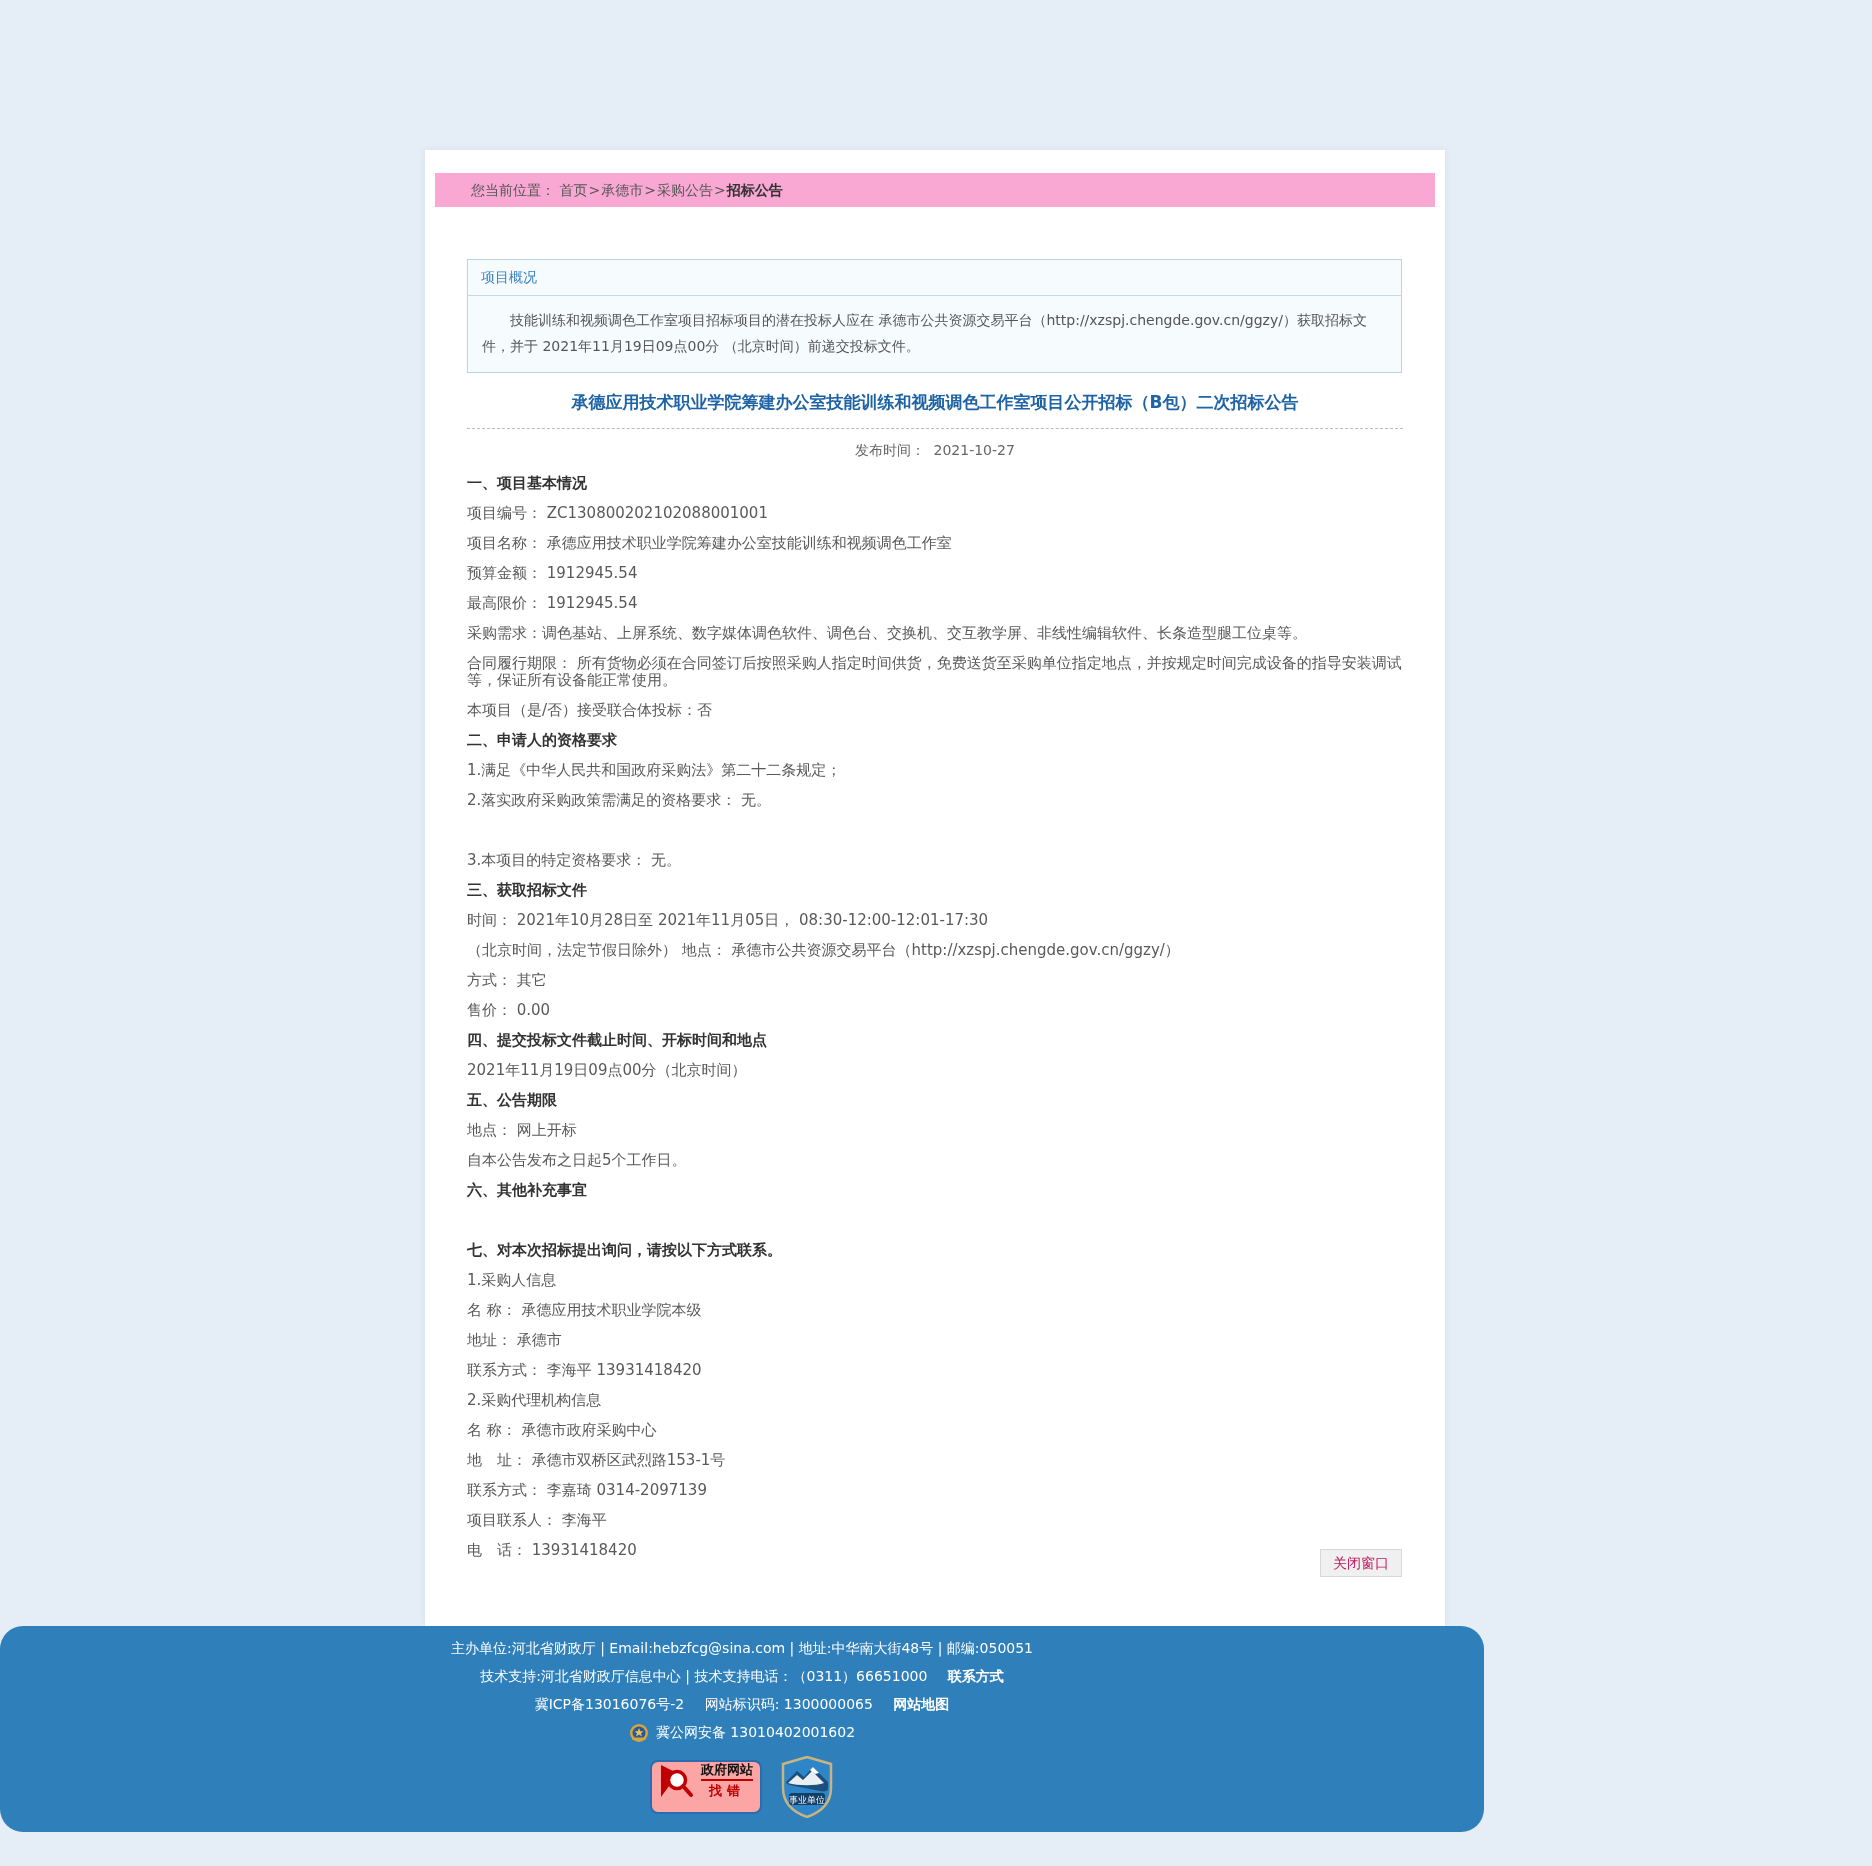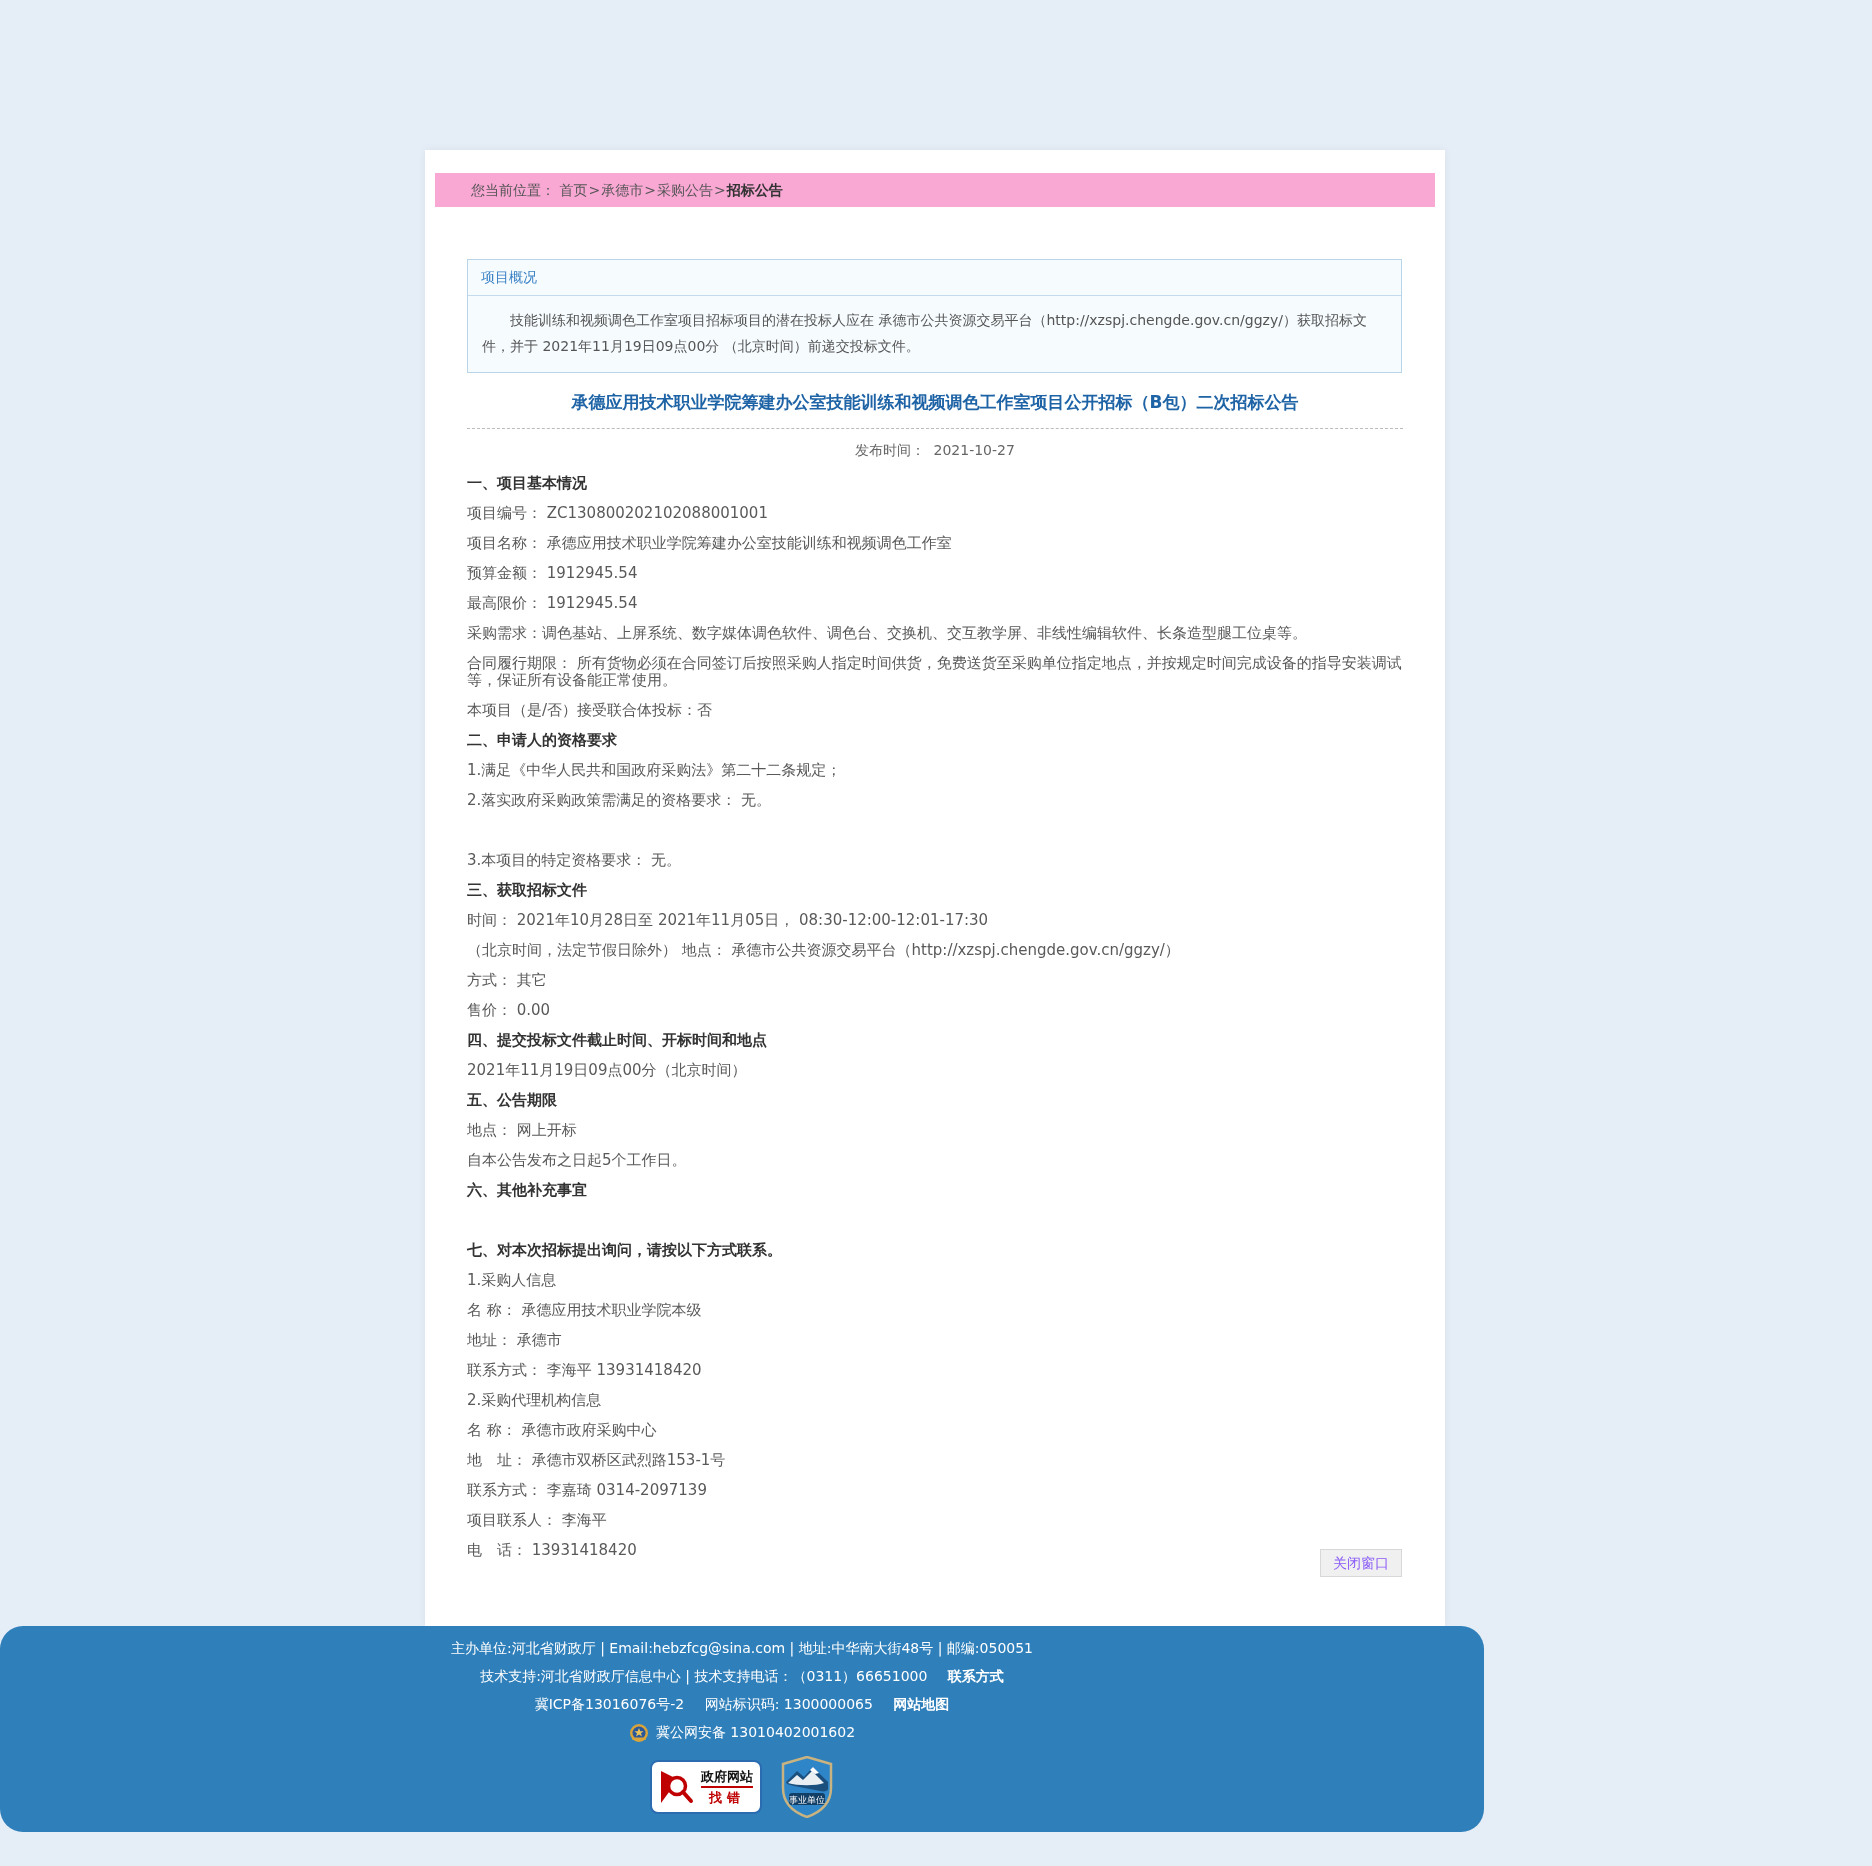--- a/index.html
+++ b/index.html
@@ -83,21 +83,21 @@
   .para.heading { font-weight: bold; color: #333; }
   .para.spacer { height: 30px; padding: 0; }
   
   .close-btn {
     position: absolute;
     top: 1399px; right: 43px;
     width: 82px; height: 28px;
     background: #f0f0f0;
     border: 1px solid #d8d8d8;
     font-size: 14px;
-    color: #8b5cf6;
+    color: #be185d;
     text-align: center;
     line-height: 26px;
     cursor: pointer;
     font-family: inherit;
   }
   
   .footer {
     position: absolute;
     left: 0; top: 1626px;
     width: 1484px; height: 206px;
@@ -114,25 +114,25 @@
   .beian-link { color: #fff; text-decoration: none; cursor: pointer; display: inline-flex; align-items: flex-start; gap: 7px; }
   .logos {
     margin-top: 9px;
     display: flex;
     justify-content: center;
     align-items: center;
     gap: 18px;
   }
   .err-logo {
     width: 112px; height: 54px;
-    background: #ffffff;
+    background: #fca5a5;
     border: 2px solid #2b6cb0;
     border-radius: 8px;
     display: flex;
-    align-items: center;
+    align-items: flex-start;
     justify-content: center;
     gap: 6px;
     cursor: pointer;
   }
   .err-text { display: flex; flex-direction: column; align-items: center; }
   .err-text .t1 {
     color: #111; font-weight: bold; font-size: 13px;
     border-bottom: 2px solid #c00000; padding-bottom: 2px; line-height: 15px;
   }
   .err-text .t2 { color: #c00000; font-weight: bold; font-size: 13px; letter-spacing: 5px; margin-top: 2px; line-height: 15px; }

